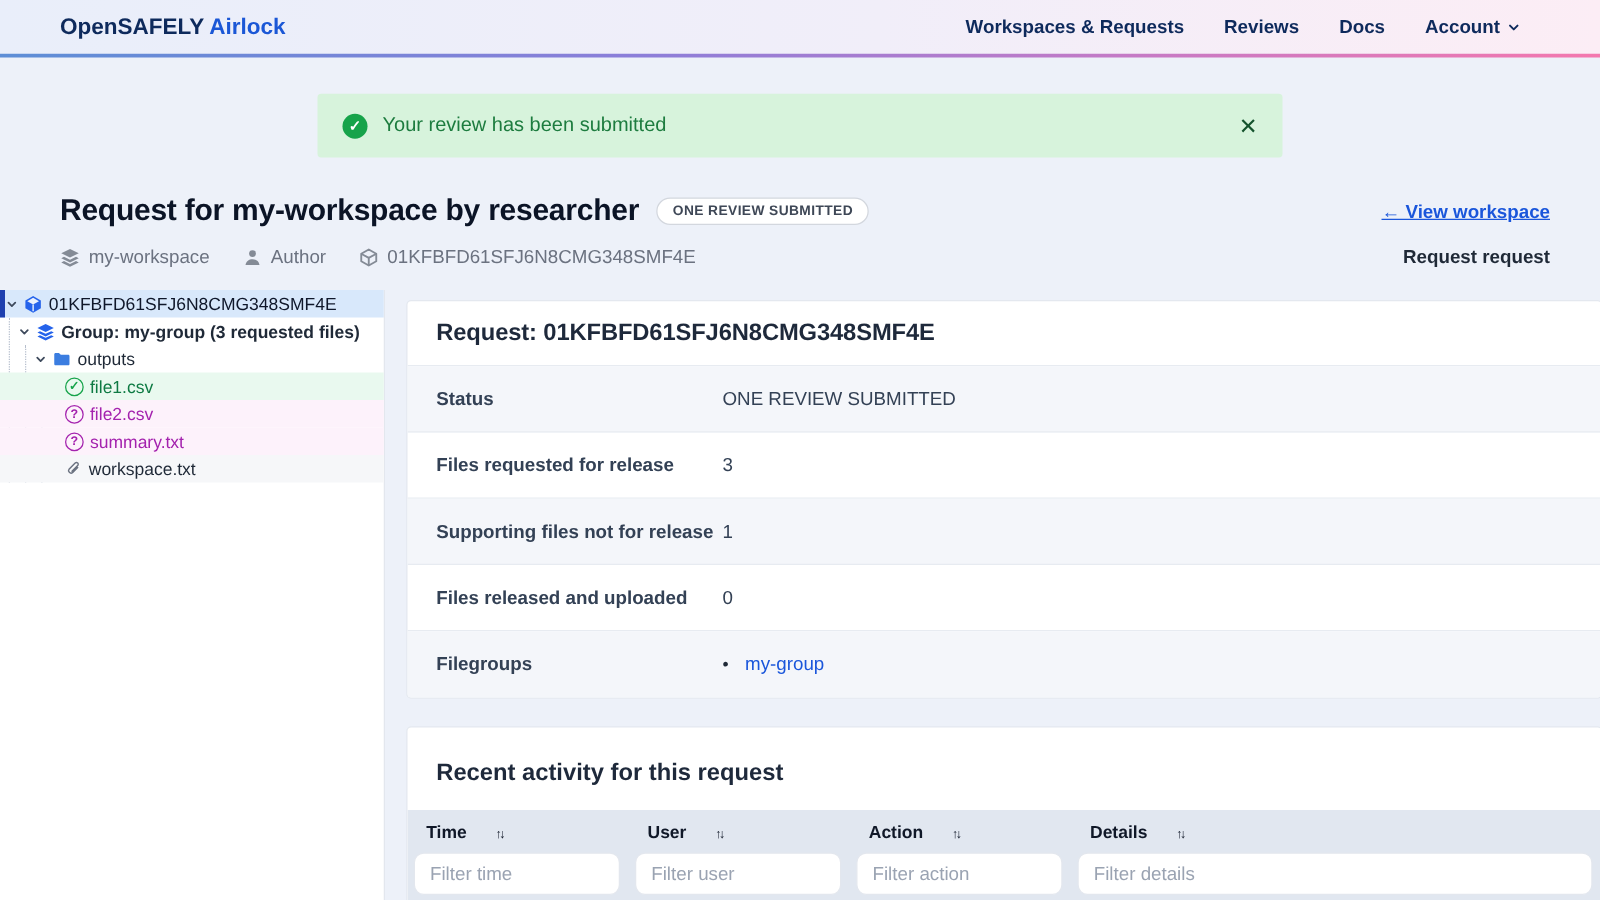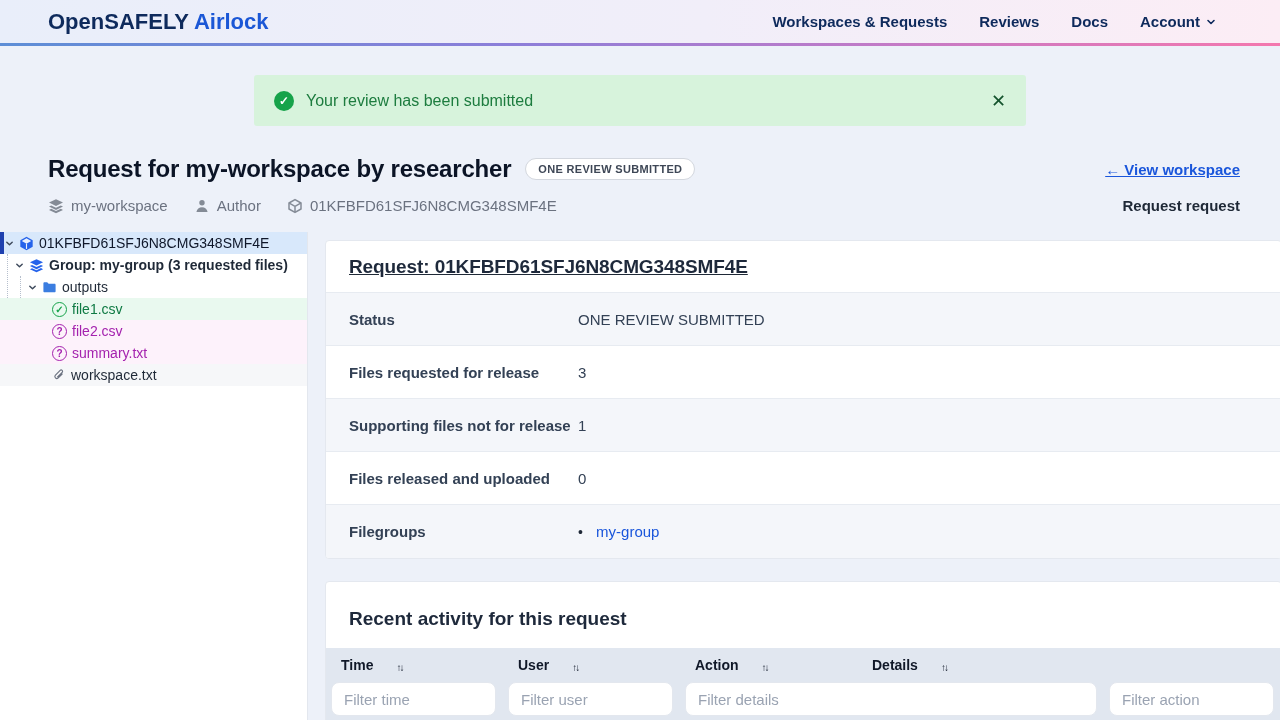--- a/index.html
+++ b/index.html
@@ -15,21 +15,21 @@
   .navbar {
     position:absolute; left:0; top:0; width:1280px; height:43px;
     background:linear-gradient(90deg,#e9eefa 0%,#f1eef9 55%,#fcedf5 100%);
     display:flex; align-items:center; justify-content:space-between;
     padding:0 64px 0 48px;
   }
   .navbar-border {
     position:absolute; left:0; top:43px; width:1280px; height:3px;
     background:linear-gradient(90deg,#5d8ed6 0%,#8c7ed9 40%,#c47ac6 70%,#f478ae 100%);
   }
-  .brand { font-size:22px; font-weight:700; cursor:pointer; white-space:nowrap; }
+  .brand { font-size:18px; font-weight:700; cursor:pointer; white-space:nowrap; }
   .brand .brand-primary { color:#0e2a5c; }
   .brand .brand-secondary { color:#1b57d6; }
   .nav-links { display:flex; align-items:center; gap:32px; }
   .nav-link {
     font-size:15px; font-weight:600; color:#0e2a5c; cursor:pointer;
     display:flex; align-items:center; gap:6px; white-space:nowrap;
   }
   .chev { width:10px; height:10px; display:inline-block; }
 
   
@@ -104,21 +104,21 @@
   .tree-icon { flex:0 0 auto; display:inline-flex; }
 
   
   .main { position:absolute; left:325px; top:240px; width:957px; }
   .card {
     background:#fff; border:1px solid #e4e8ef; border-radius:4px;
     overflow:hidden;
   }
   .card-head {
     height:52px; display:flex; align-items:center;
-    padding:0 26px 0 23px; border-bottom:1px solid #e7ebf1;text-decoration:underline;
+    padding:0 26px 0 23px; border-bottom:1px solid #e7ebf1;
   }
   .card-title { font-size:19px; font-weight:600; color:#1e293b; letter-spacing:-.1px; }
   .btn-group { margin-left:auto; display:flex; gap:9px; }
   .btn {
     border:none; border-radius:7px; padding:6px 13px; font-size:14px;
     font-family:inherit; cursor:pointer; white-space:nowrap;
   }
   .btn-secondary { background:#ccd6e2; color:#243041; }
   .btn-primary   { background:#1c62cb; color:#ffffff; }
 
@@ -342,19 +342,19 @@
           <span class="sort-icon">↑↓</span>
         </div>
         <div class="th-cell col-details">
           <span>Details</span>
           <span class="sort-icon">↑↓</span>
         </div>
       </div>
       <div class="filter-row">
         <div class="filter-cell col-time"><input class="filter-input" placeholder="Filter time" style=""></div>
         <div class="filter-cell col-user"><input class="filter-input" placeholder="Filter user" style=""></div>
+        <div class="filter-cell col-action"><input class="filter-input" placeholder="Filter action" style=""></div>
         <div class="filter-cell col-details"><input class="filter-input" placeholder="Filter details" style=""></div>
-        <div class="filter-cell col-action"><input class="filter-input" placeholder="Filter action" style=""></div>
       </div>
     </div>
 
   </div>
 </div>
 
 </body></html>

